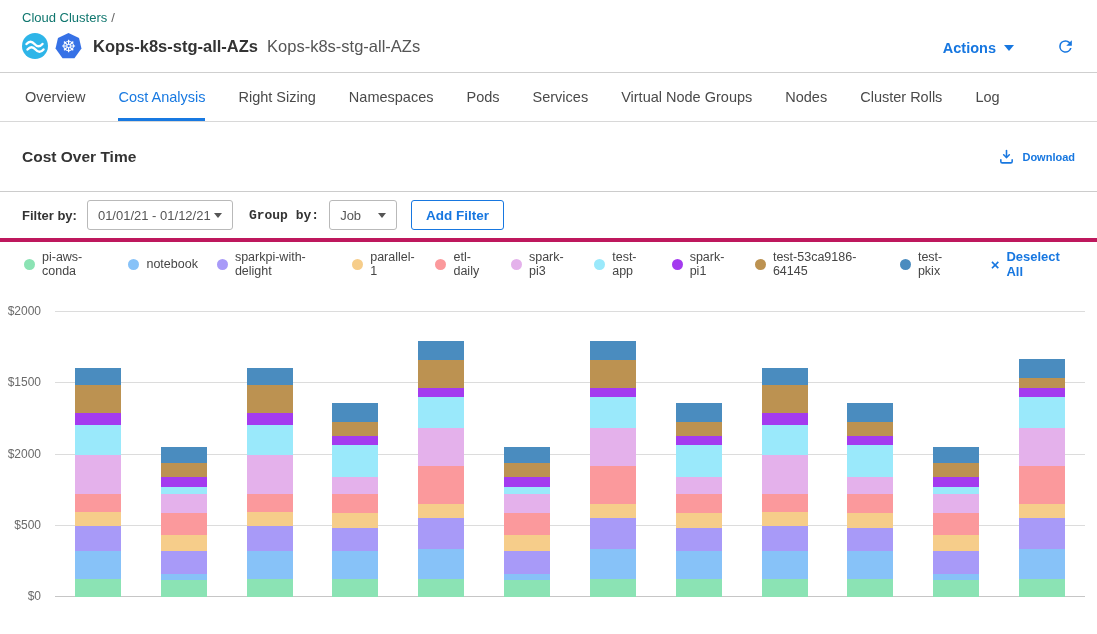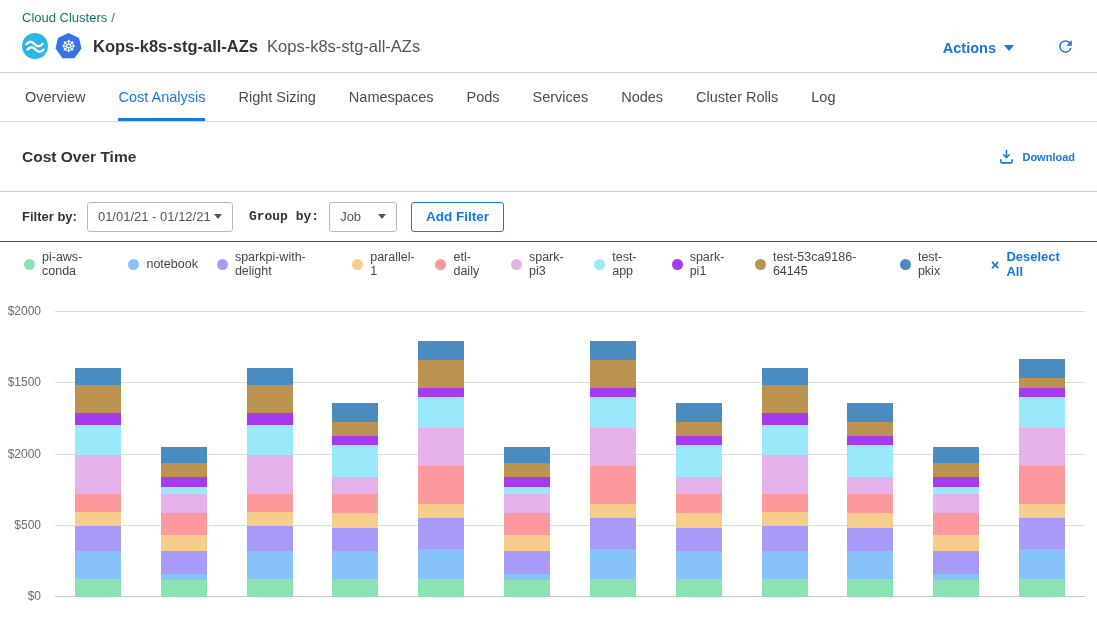--- a/index.html
+++ b/index.html
@@ -32,21 +32,21 @@
   .tab.active { color:#1879e1; border-bottom-color:#1879e1; }
 
   
   .section-header { height:70px; display:flex; align-items:center; padding:0 22px; border-bottom:1px solid #cccccc; }
   .section-title { font-size:15.5px; font-weight:bold; color:#333; }
   .download-link { margin-left:auto; display:flex; align-items:center; color:#1777e0;
     font-size:11px; font-weight:bold; cursor:pointer; }
   .download-link svg { margin-right:7px; }
 
   
-  .filter-bar { height:50px; display:flex; align-items:center; padding:0 22px; border-bottom:1px solid #be185d; }
+  .filter-bar { height:50px; display:flex; align-items:center; padding:0 22px; border-bottom:4px solid #be185d; }
   .flabel { font-size:13px; font-weight:bold; color:#333; margin-right:10px; white-space:nowrap; }
   .dropdown { height:30px; border:1px solid #b9b9b9; border-radius:3px; background:#fff;
     display:flex; align-items:center; padding:0 10px; font-size:13px; color:#555; cursor:pointer; white-space:nowrap; }
   .dropdown .caret { border-top-color:#555; border-left-width:4px; border-right-width:4px; border-top-width:5px; }
   .dd-date { width:146px; }
   .dd-date .caret { margin-left:auto; }
   .dd-group { margin-left:16px;font-family:Liberation Mono, monospace; }
   .add-filter-btn { margin-left:14px; height:30px; padding:0 14px; border:1px solid #1777e0; border-radius:3px;
     background:#fff; color:#1777e0; font-weight:bold; font-size:13.5px; cursor:pointer;
     font-family:"Liberation Sans","DejaVu Sans",sans-serif; }
@@ -104,20 +104,21 @@
   </div>
 </div>
 
 <div class="tabs">
     <div class="tab">Overview</div>
     <div class="tab active">Cost Analysis</div>
     <div class="tab">Right Sizing</div>
     <div class="tab">Namespaces</div>
     <div class="tab">Pods</div>
     <div class="tab">Services</div>
+    <div class="tab">Virtual Node Groups</div>
     <div class="tab">Nodes</div>
     <div class="tab">Cluster Rolls</div>
     <div class="tab">Log</div>
   </div>
 
 <div class="section-header">
   <div class="section-title">Cost Over Time</div>
   <div class="download-link">
     <svg width="17" height="17" viewBox="0 0 24 24" fill="none" stroke="#1777e0" stroke-width="2.2" stroke-linecap="round" stroke-linejoin="round">
       <path d="M12 3.5v10"></path>

